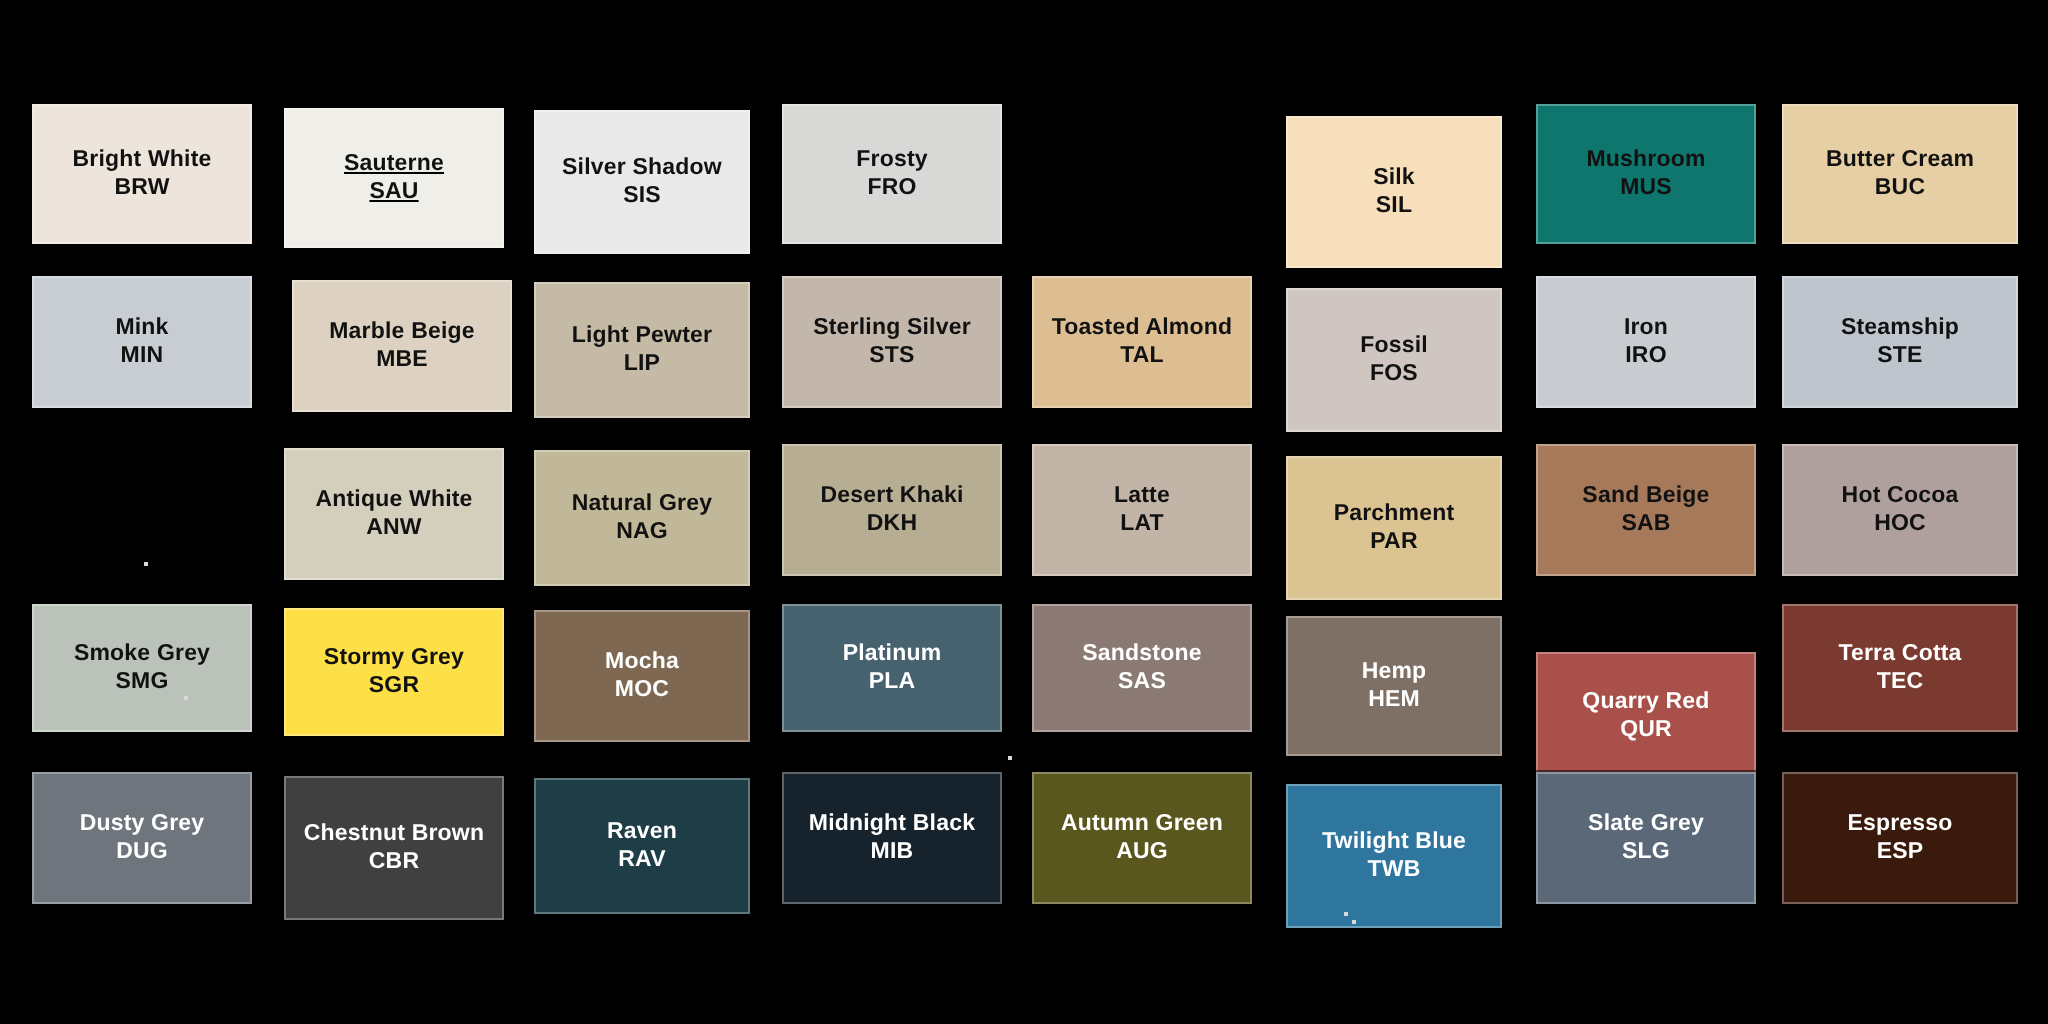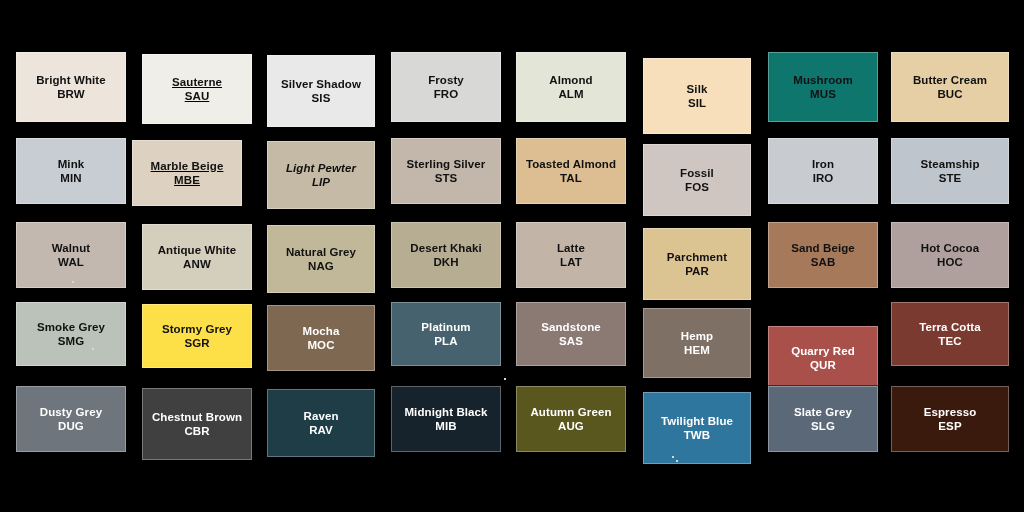--- a/index.html
+++ b/index.html
@@ -63,45 +63,41 @@
       <div class="cd">SAU</div>
     </div>
     <div class="swatch dark" style="left: 267px; top: 55px; width: 108px; height: 72px; background: rgb(233, 233, 233);">
       <div class="nm">Silver Shadow</div>
       <div class="cd">SIS</div>
     </div>
     <div class="swatch dark" style="left: 391px; top: 52px; width: 110px; height: 70px; background: rgb(216, 216, 215);">
       <div class="nm">Frosty</div>
       <div class="cd">FRO</div>
     </div>
-    <div class="swatch dark" style="left: 516px; top: 52px; width: 110px; height: 70px; background: rgb(227, 229, 214);">
-      <div class="nm">Almond</div>
-      <div class="cd">ALM</div>
-    </div>
     <div class="swatch dark" style="left: 643px; top: 58px; width: 108px; height: 76px; background: rgb(248, 223, 187);">
       <div class="nm">Silk</div>
       <div class="cd">SIL</div>
     </div>
     <div class="swatch dark" style="left: 768px; top: 52px; width: 110px; height: 70px; background: #0f766e;">
       <div class="nm">Mushroom</div>
       <div class="cd">MUS</div>
     </div>
     <div class="swatch dark" style="left: 891px; top: 52px; width: 118px; height: 70px; background: rgb(230, 207, 164);">
       <div class="nm">Butter Cream</div>
       <div class="cd">BUC</div>
     </div>
     <div class="swatch dark" style="left: 16px; top: 138px; width: 110px; height: 66px; background: rgb(199, 205, 210);">
       <div class="nm">Mink</div>
       <div class="cd">MIN</div>
     </div>
-    <div class="swatch dark" style="left: 132px; top: 140px; width: 110px; height: 66px; background: rgb(221, 210, 193); text-decoration: underline;">
+    <div class="swatch dark" style="left: 146px; top: 140px; width: 110px; height: 66px; background: rgb(221, 210, 193);">
       <div class="nm">Marble Beige</div>
       <div class="cd">MBE</div>
     </div>
-    <div class="swatch dark" style="left: 267px; top: 141px; width: 108px; height: 68px; background: rgb(197, 186, 165); font-style: italic;">
+    <div class="swatch dark" style="left: 267px; top: 141px; width: 108px; height: 68px; background: rgb(197, 186, 165);">
       <div class="nm">Light Pewter</div>
       <div class="cd">LIP</div>
     </div>
     <div class="swatch dark" style="left: 391px; top: 138px; width: 110px; height: 66px; background: rgb(195, 182, 170);">
       <div class="nm">Sterling Silver</div>
       <div class="cd">STS</div>
     </div>
     <div class="swatch dark" style="left: 516px; top: 138px; width: 110px; height: 66px; background: rgb(220, 190, 146);">
       <div class="nm">Toasted Almond</div>
       <div class="cd">TAL</div>
@@ -110,24 +106,20 @@
       <div class="nm">Fossil</div>
       <div class="cd">FOS</div>
     </div>
     <div class="swatch dark" style="left: 768px; top: 138px; width: 110px; height: 66px; background: rgb(200, 204, 209);">
       <div class="nm">Iron</div>
       <div class="cd">IRO</div>
     </div>
     <div class="swatch dark" style="left: 891px; top: 138px; width: 118px; height: 66px; background: rgb(190, 197, 204);">
       <div class="nm">Steamship</div>
       <div class="cd">STE</div>
-    </div>
-    <div class="swatch dark" style="left: 16px; top: 222px; width: 110px; height: 66px; background: rgb(195, 184, 176);">
-      <div class="nm">Walnut</div>
-      <div class="cd">WAL</div>
     </div>
     <div class="swatch dark" style="left: 142px; top: 224px; width: 110px; height: 66px; background: rgb(212, 206, 188);">
       <div class="nm">Antique White</div>
       <div class="cd">ANW</div>
     </div>
     <div class="swatch dark" style="left: 267px; top: 225px; width: 108px; height: 68px; background: rgb(192, 184, 153);">
       <div class="nm">Natural Grey</div>
       <div class="cd">NAG</div>
     </div>
     <div class="swatch dark" style="left: 391px; top: 222px; width: 110px; height: 66px; background: rgb(182, 173, 146);">

